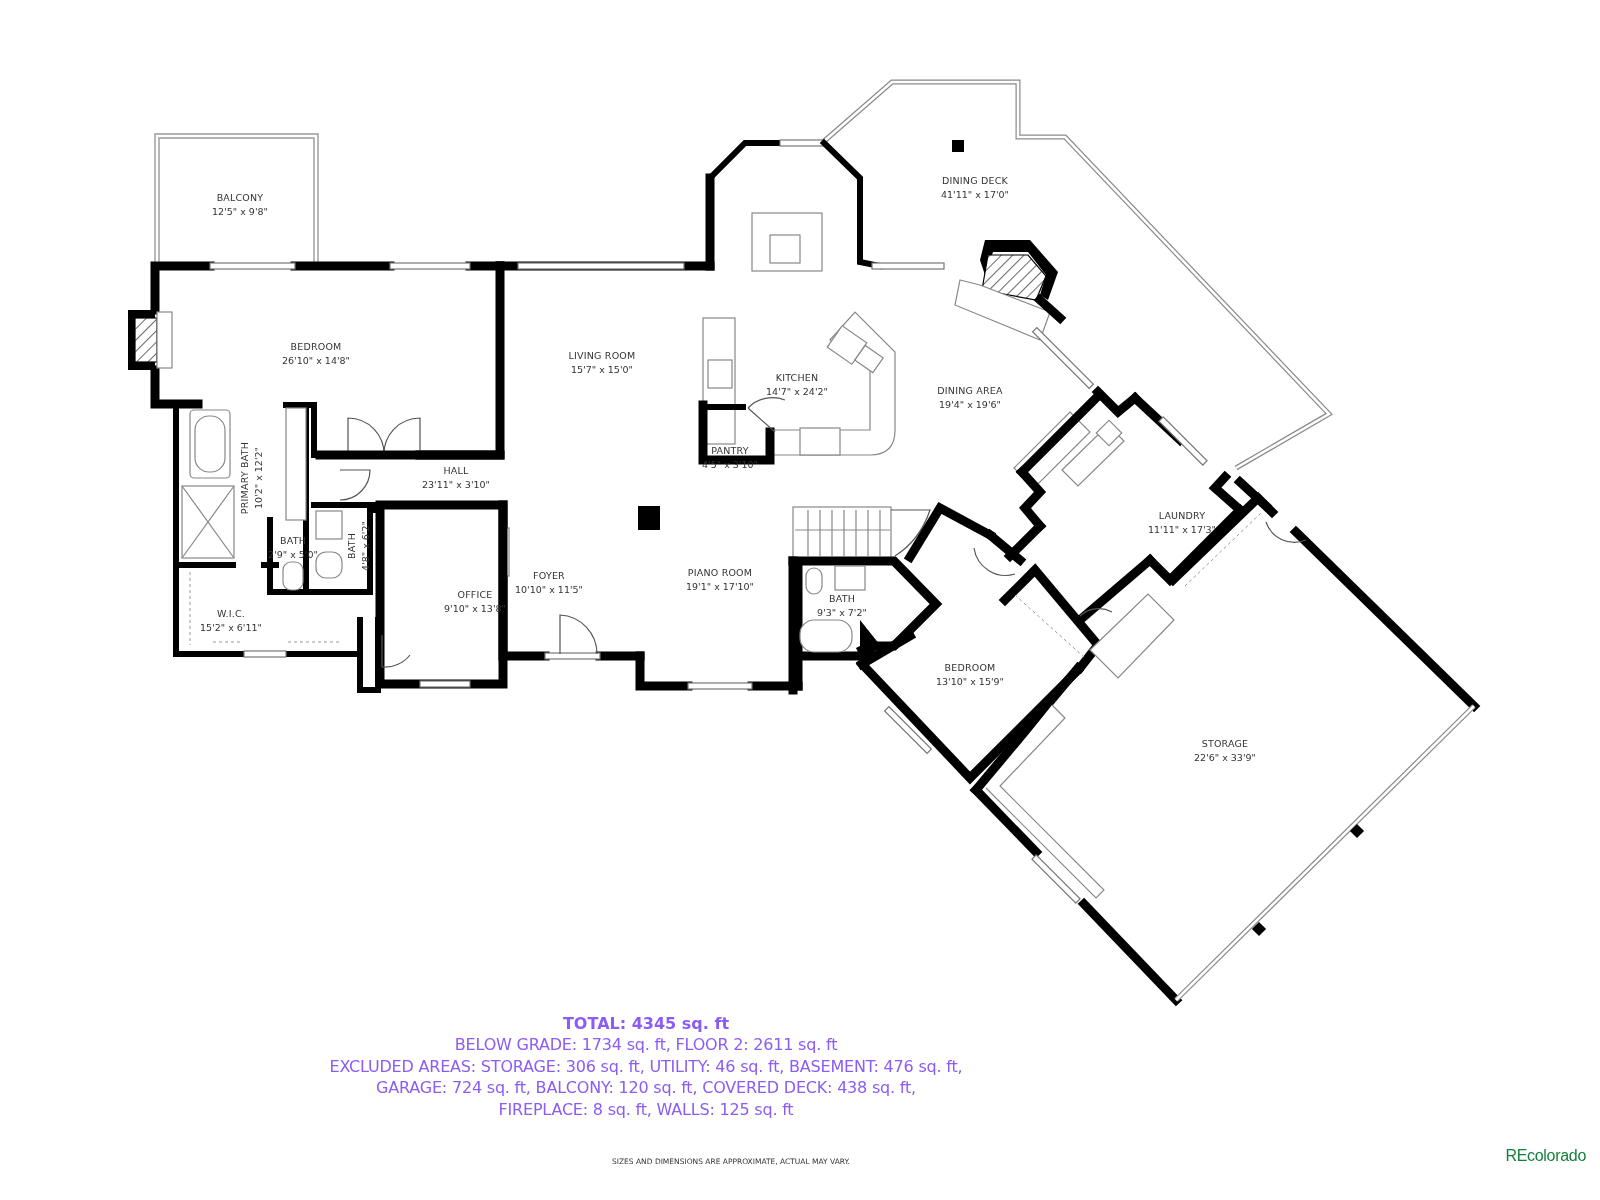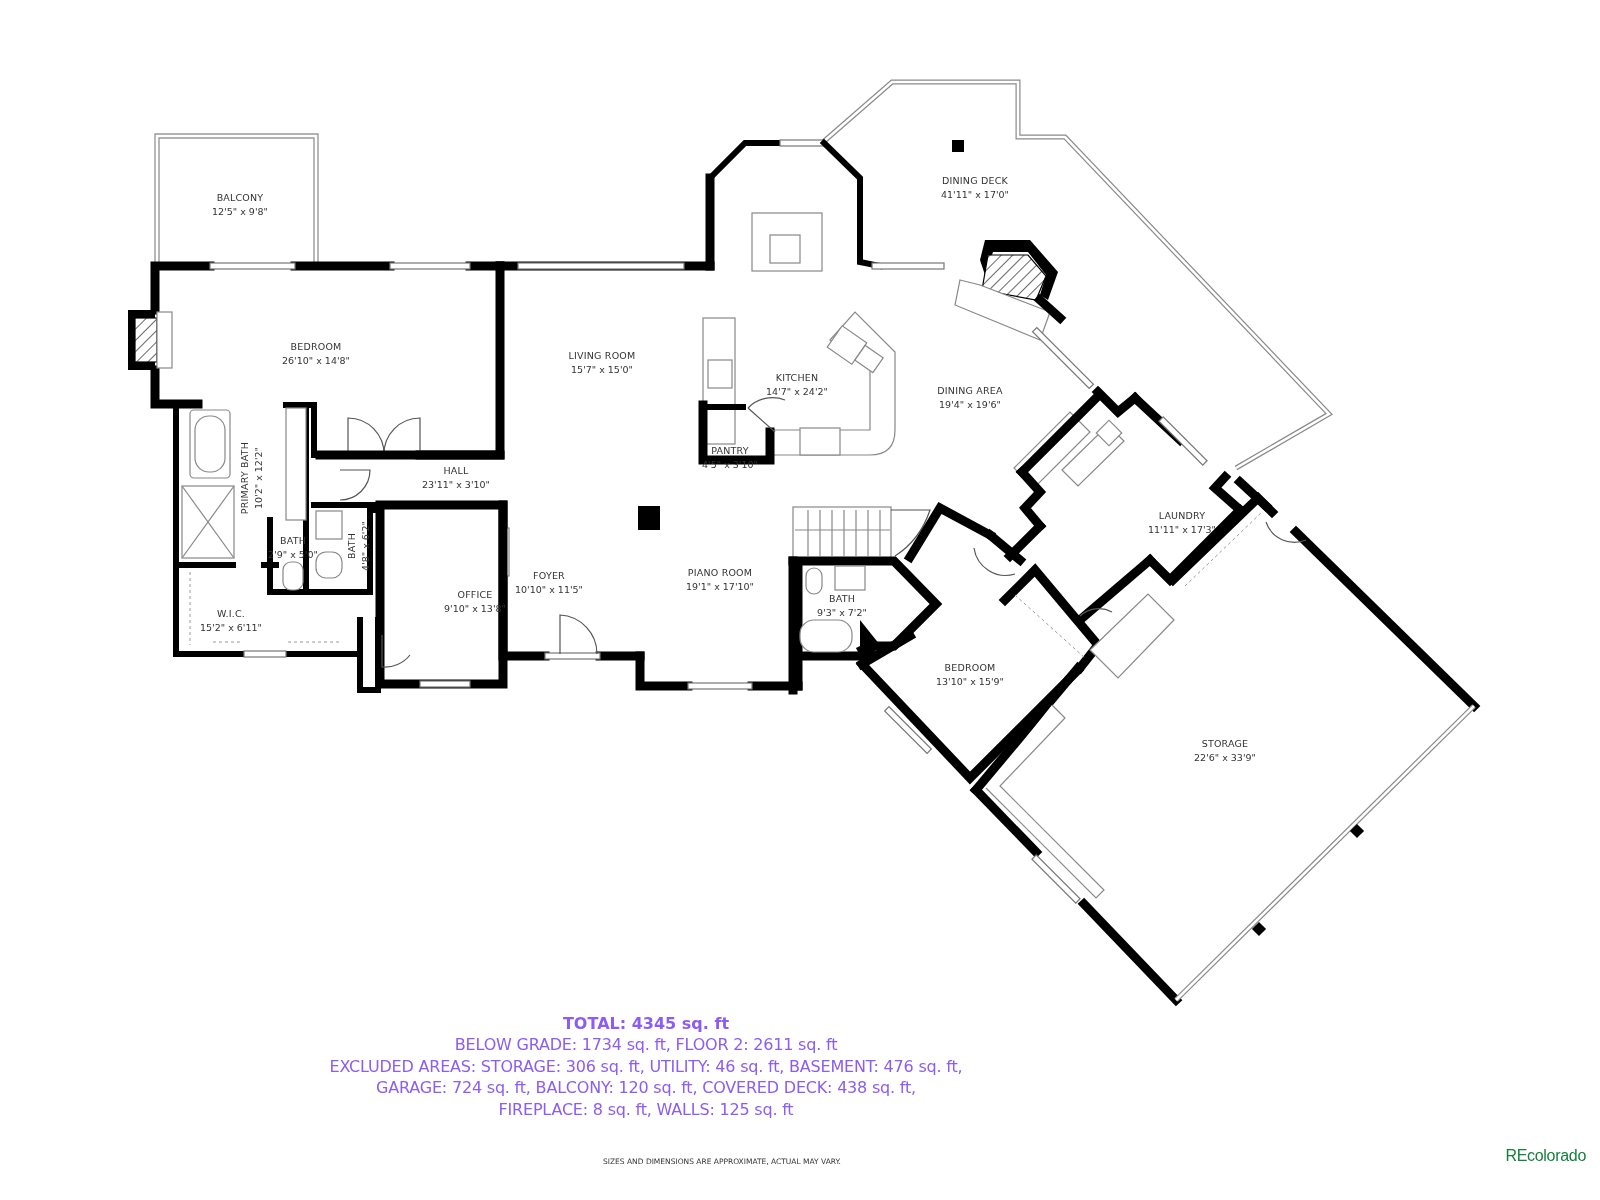--- a/index.html
+++ b/index.html
@@ -22,21 +22,21 @@
             line-height: 14px; white-space: nowrap; }
     .room .name { font-size: 9.5px; letter-spacing: 0.2px; color: #333; display: block; }
     .room .dim  { font-size: 9.5px; color: #333; display: block; }
     .room.rot { transform: translate(-50%, -50%) rotate(-90deg); }
 
     .summary { position: absolute; left: 0; width: 1292px; top: 1013px; text-align: center;
                font-family: "DejaVu Sans", "Liberation Sans", sans-serif; color: #8b5cf6; }
     .summary .total { font-size: 16px; font-weight: bold; line-height: 21px; display: block; }
     .summary .line  { font-size: 16px; line-height: 21.5px; display: block; letter-spacing: -0.2px; }
     .disclaimer { position: absolute; left: 0; width: 1444px; top: 1157px; text-align: center;
-                  font-size: 7.5px; color: #333; }
+                  font-size: 7.5px; color: #333; padding-left: 9px; }
     .watermark { position: absolute; right: 14px; top: 1147px; font-size: 16px; color: #15803d;
                  font-family: "Liberation Sans", sans-serif; letter-spacing: -0.3px; }
   </style>
 </head>
 <body>
 
 <svg id="plan" viewBox="0 0 1600 1200" xmlns="http://www.w3.org/2000/svg">
   <defs>
     <pattern id="hatchPat" width="8" height="8" patternUnits="userSpaceOnUse" patternTransform="rotate(45)">
       <rect width="8" height="8" fill="#fff"></rect>

